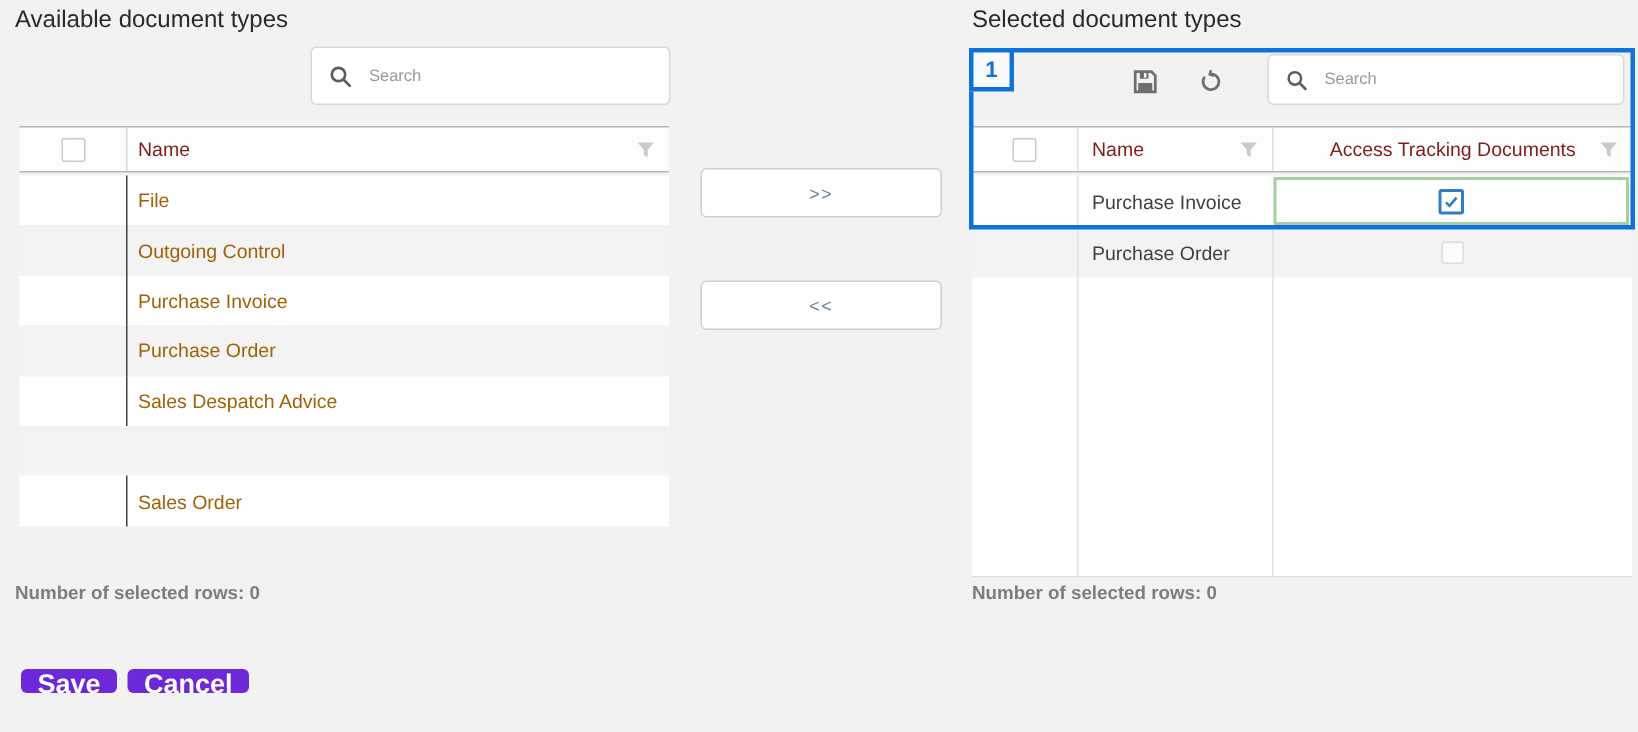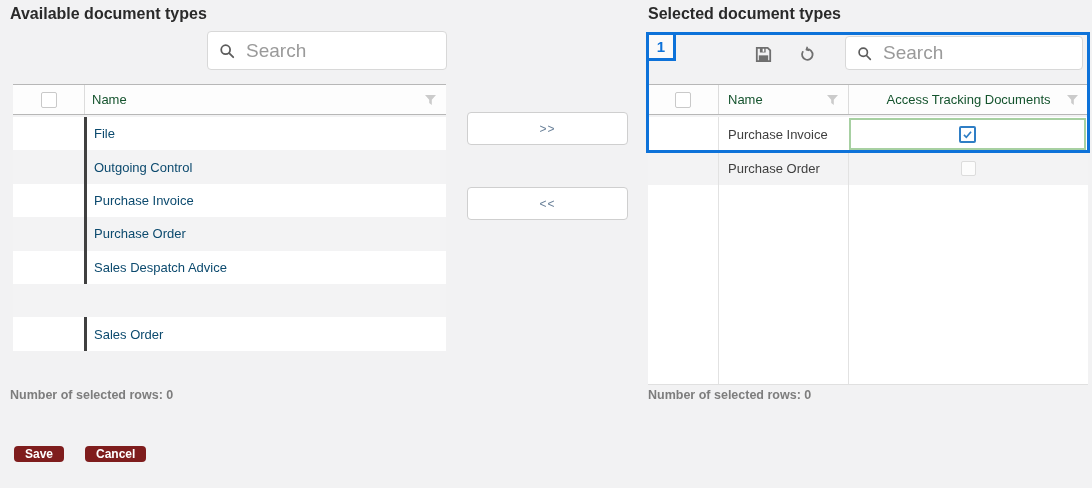--- a/index.html
+++ b/index.html
@@ -4,57 +4,57 @@
 <style>
   html,body{margin:0;padding:0;}
   body{
     background:#f2f2f3;
     font-family:"Liberation Sans", sans-serif;
     -webkit-font-smoothing:antialiased;
   }
   .stage{position:relative;width:1092px;height:488px;background:#f2f2f3;overflow:hidden;}
 
   
-  .panel-title{position:absolute;font-size:16px;font-weight:700;color:#2a2a2a;}
+  .panel-title{position:absolute;font-size:16px;font-weight:400;color:#2a2a2a;}
   #title-left{left:10px;top:5px;}
   #title-right{left:648px;top:5px;text-align:right;}
 
   
   .searchbox{position:absolute;background:#fff;border:1px solid #d8d8d8;border-radius:4px;
     display:flex;align-items:center;gap:9px;padding:0 11px;box-sizing:border-box;}
   #search-left{left:207px;top:31px;width:240px;height:39px;}
   #search-right{left:845px;top:36px;width:238px;height:34px;z-index:2;}
-  .searchbox input{border:none;outline:none;flex:1;min-width:0;font-size:19px;color:#444;
+  .searchbox input{border:none;outline:none;flex:1;min-width:0;font-size:11px;color:#444;
     background:transparent;font-family:inherit;}
   .searchbox input::placeholder{color:#9a9a9a;}
 
   
   .grid-header{position:absolute;background:#fdfdfd;border-top:1px solid #b7b7b7;
     border-bottom:1px solid #b7b7b7;box-sizing:border-box;display:flex;align-items:stretch;}
   #header-left{left:13px;top:84px;width:433px;height:31px;}
   #header-right{left:648px;top:84px;width:440px;height:31px;}
   .hcell{display:flex;align-items:center;box-sizing:border-box;position:relative;}
   .hcb{width:71px;justify-content:center;}
   .hcb-r{width:70px;justify-content:center;}
   .hname{flex:1;border-left:1px solid #dcdcdc;padding-left:7px;}
   .hname-r{width:130px;border-left:1px solid #dcdcdc;padding-left:9px;}
   .haccess{flex:1;border-left:1px solid #dcdcdc;justify-content:center;}
-  .header-label{font-size:13px;color:#14532d;white-space:nowrap;}
+  .header-label{font-size:13px;color:#7f1d1d;white-space:nowrap;}
   .funnel{position:absolute;right:9px;top:50%;transform:translateY(-50%);line-height:0;}
 
   .cb{width:16px;height:16px;background:#fff;border:1px solid #c9c9c9;border-radius:2px;box-sizing:border-box;}
 
   
   .body-left{position:absolute;left:13px;top:117px;width:433px;}
   .row-l{height:33.4px;display:flex;}
   .row-l:nth-child(odd){background:#ffffff;}
   .row-l:nth-child(even){background:#f3f3f4;}
   .cbcell{width:71px;}
-  .namecell{flex:1;border-left:3px solid #404040;display:flex;align-items:center;
-    padding-left:7px;font-size:13px;color:#0c4a6e;}
+  .namecell{flex:1;border-left:1px solid #404040;display:flex;align-items:center;
+    padding-left:7px;font-size:13px;color:#a16207;}
 
   
   .row-r{position:absolute;left:648px;width:440px;height:34px;display:flex;}
   #r-row1{top:117px;background:#fff;}
   #r-row2{top:151px;background:#f3f3f4;}
   .cbcell-r{width:70px;}
   .namecell-r{width:130px;border-left:1px solid #e2e2e2;display:flex;align-items:center;
     padding-left:9px;font-size:13px;color:#3f3f3f;box-sizing:border-box;}
   .accesscell{flex:1;display:flex;align-items:center;justify-content:center;position:relative;}
   .accesscell.bordered{border-left:1px solid #e2e2e2;box-sizing:border-box;}
@@ -89,22 +89,22 @@
     justify-content:center;cursor:pointer;z-index:2;}
   #save-icon-btn{left:751px;top:42px;}
   #undo-icon-btn{left:794px;top:42px;}
 
   
   .rows-footer{position:absolute;font-size:12.5px;font-weight:700;color:#7d7d7d;}
   #footer-left{left:10px;top:388px;}
   #footer-right{left:648px;top:388px;}
 
   
-  .action-btn{position:absolute;top:446px;height:16px;background:#7f1d1d;border:none;
-    border-radius:4px;color:#fff;font-weight:700;font-size:12px;padding:0 11px;cursor:pointer;
+  .action-btn{position:absolute;top:446px;height:16px;background:#6d28d9;border:none;
+    border-radius:4px;color:#fff;font-weight:700;font-size:18px;padding:0 11px;cursor:pointer;
     font-family:inherit;}
   #save-btn{left:14px;}
   #cancel-btn{left:85px;}
 </style>
 </head>
 <body>
 
 <div class="stage">
 
   <div class="panel-title" id="title-left">Available document types</div>

